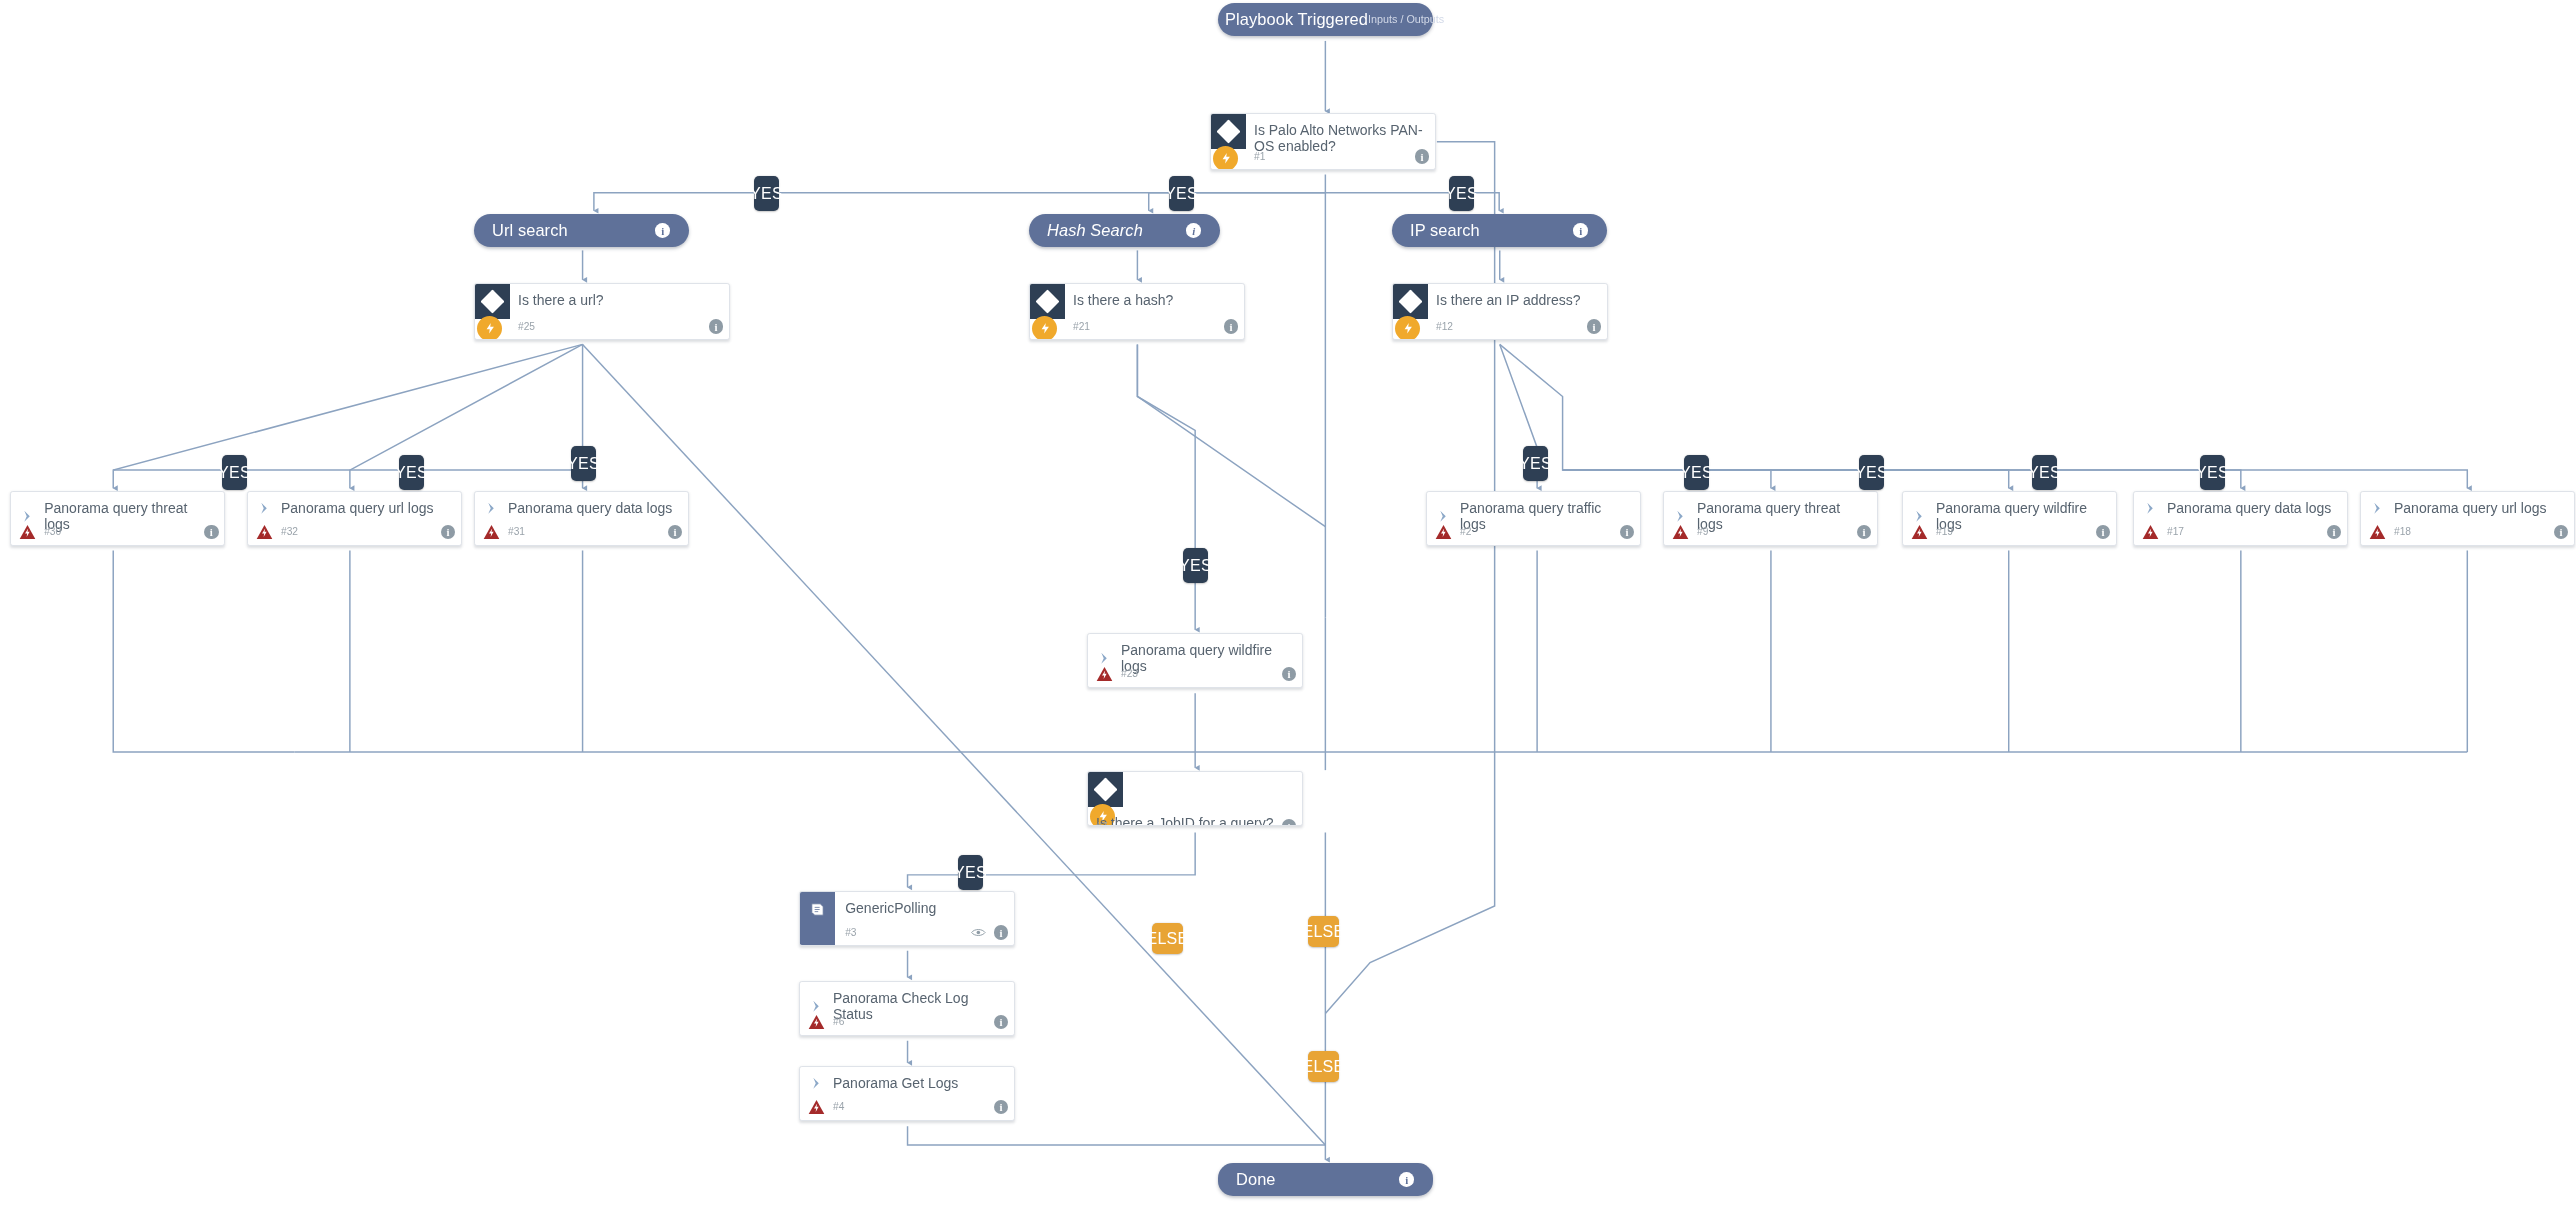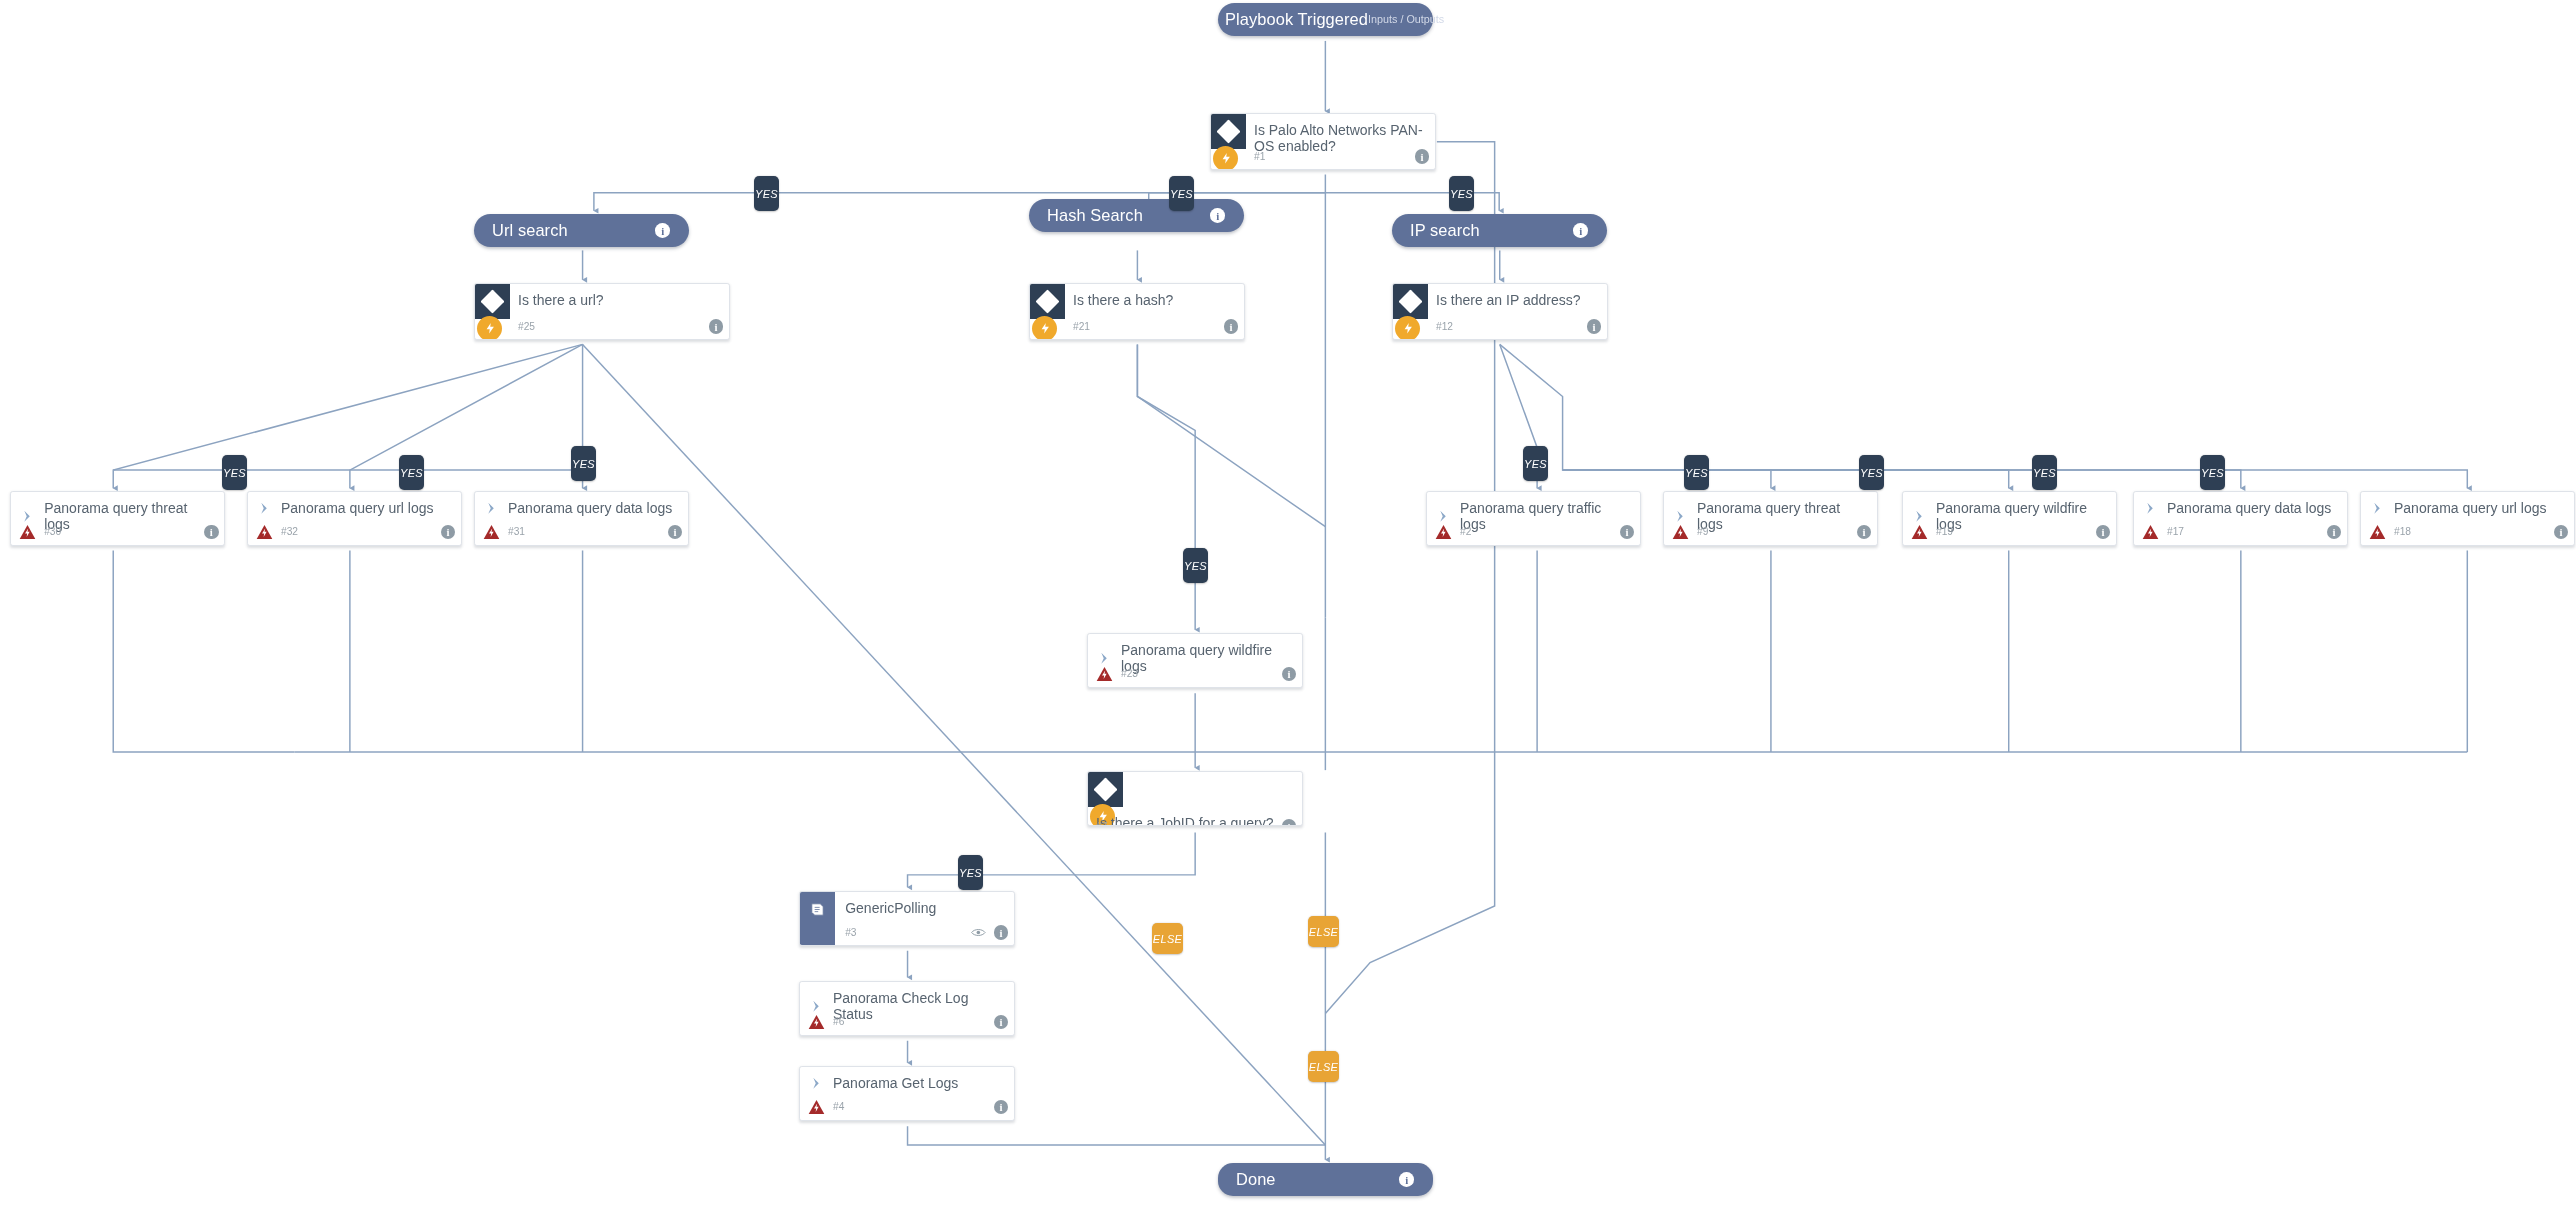--- a/index.html
+++ b/index.html
@@ -94,26 +94,25 @@
   
   .pbbar{
     width:35px;flex:0 0 35px;background:#5f7199;
     display:flex;align-items:flex-start;justify-content:center;padding-top:9px;
   }
 
   
   .badge{
     position:absolute;
     display:flex;align-items:center;justify-content:center;
-    font-size:11px;
+    font-size:16px;
     color:#ffffff;
     letter-spacing:0.3px;
     border-radius:5.1px;
     box-shadow:0 0.6px 1.7px rgba(0,0,0,.22);
-    font-style:italic;
   }
   .badge-yes{background:#2e3f54;width:25px;height:35px;}
   .badge-else{background:#e8a435;width:31px;height:31px;}
 
   
   .diamond{width:17px;height:17px;background:#ffffff;transform:rotate(45deg);border-radius:1.1px;}
   .bolt{
     position:absolute;left:2.3px;top:32px;
     width:25px;height:25px;border-radius:50%;
     background:#f0a92c;display:flex;align-items:center;justify-content:center;
@@ -222,21 +221,21 @@
       </div>
     </div>
   </div>
 
   <div class="node pill" style="left:474px;top:214px;width:215px;height:33px;">
     <span class="pill-title">Url search</span>
     <span class="info-w">
         <span class="info light">i</span>
       </span>
   </div>
-  <div class="node pill" style="left:1029px;top:199px;width:215px;height:33px;">
+  <div class="node pill" style="left:1029px;top:214px;width:191px;height:33px;font-style:italic;">
     <span class="pill-title">Hash Search</span>
     <span class="info-w">
         <span class="info light">i</span>
       </span>
   </div>
   <div class="node pill" style="left:1392px;top:214px;width:215px;height:33px;">
     <span class="pill-title">IP search</span>
     <span class="info-w">
         <span class="info light">i</span>
       </span>

